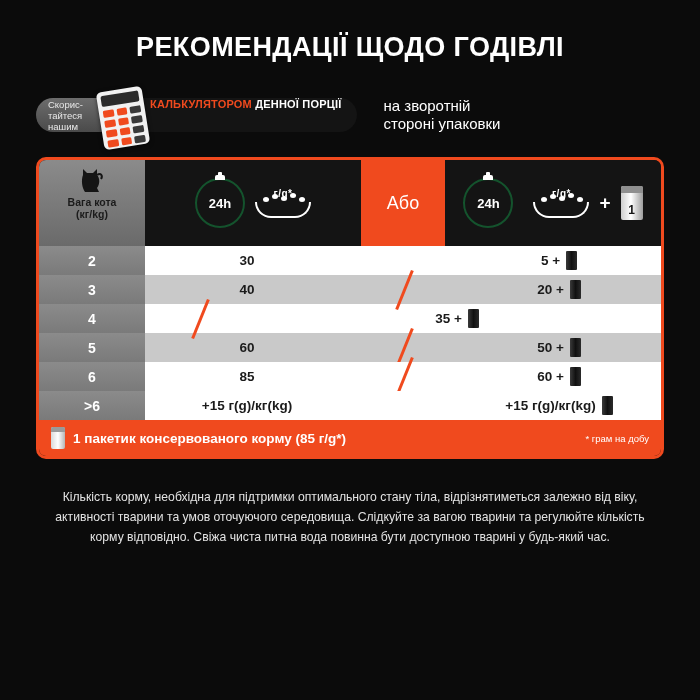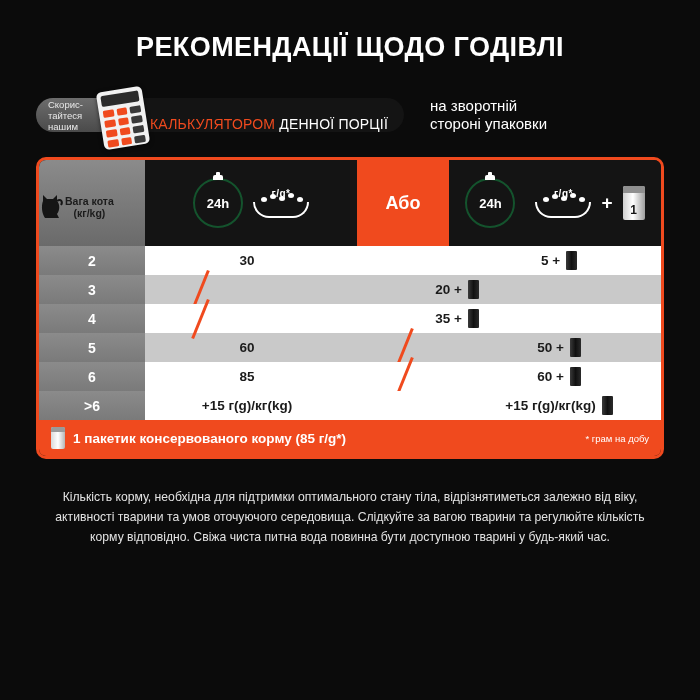--- a/index.html
+++ b/index.html
@@ -42,29 +42,29 @@
     background: linear-gradient(#6d6d6d, #4a4a4a);
     border-radius: 17px;
     padding: 0 14px 0 12px;
     color: #e9e9e9;
     font-size: 9.5px;
     line-height: 11px;
   }
   .calc-pill .small-txt { width: 58px; display: block; }
   .pill-dark {
     display: flex;
-    align-items: flex-end;
+    align-items: flex-start;
     height: 34px;
     background: #141414;
     border-radius: 17px;
     margin-left: -14px;
     padding: 0 16px 0 44px;
     color: #ffffff;
-    font-size: 14px;
-    font-weight: normal;
+    font-size: 11px;
+    font-weight: bold;
     letter-spacing: 0.2px;
     white-space: nowrap;
   }
   .pill-dark .accent { color: #f04a1e; }
   .pill-dark .white { color: #ffffff; }
 
   .calc-icon {
     position: absolute;
     left: 64px; top: -9px;
     width: 46px; height: 58px;
@@ -101,42 +101,42 @@
     overflow: hidden;
     background: #111;
   }
   .thead {
     display: flex;
     height: 86px;
   }
   .th-cat {
     width: 106px;
     background: linear-gradient(#8b8b8b, #6a6a6a);
-    display: flex; flex-direction: row; align-items: center;
+    display: flex; flex-direction: column; align-items: center;
     justify-content: flex-start;
     padding-top: 6px;
     color: #111;
   }
   .cat-icon { width: 26px; height: 28px; position: relative; }
   .cat-icon svg { display: block; }
   .th-cat .lbl {
     font-size: 10.5px; font-weight: bold; line-height: 12px; text-align: center;
     color: #1b1b1b; margin-top: 2px;
   }
   .th-mid {
     flex: 1;
     background: #141414;
     display: flex; align-items: center; justify-content: center;
     position: relative;
   }
   .th-or {
-    width: 92px;
+    width: 84px;
     background: #f04a1e;
     display: flex; align-items: center; justify-content: center;
-    color: #fff; font-size: 18px; font-weight: bold;
+    color: #fff; font-size: 18px; font-weight: normal;
   }
   .th-right {
     flex: 1;
     background: #141414;
     display: flex; align-items: center; justify-content: center;
     gap: 10px;
   }
 
   .clock {
     width: 50px; height: 50px; border-radius: 50%;
@@ -353,20 +353,21 @@
       <div class="c-a">30</div>
       <div class="c-sep"></div>
       <div class="c-b">
           <span class="val">5 +</span>
           <span class="mini-sachet"></span>
         </div>
     </div>
 
     <div class="row dark">
       <div class="c-weight">3</div>
+      <div class="c-a">40</div>
       <div class="c-sep">
           <span class="slash"></span>
         </div>
       <div class="c-b">
           <span class="val">20 +</span>
           <span class="mini-sachet"></span>
         </div>
     </div>
 
     <div class="row light">

